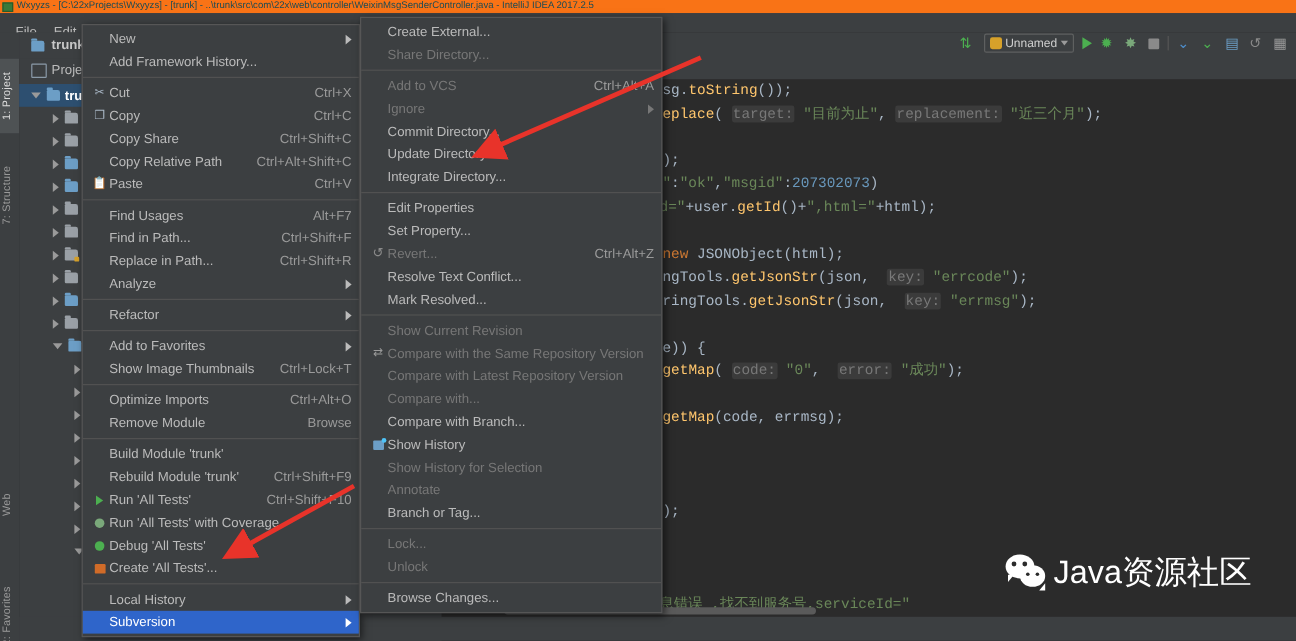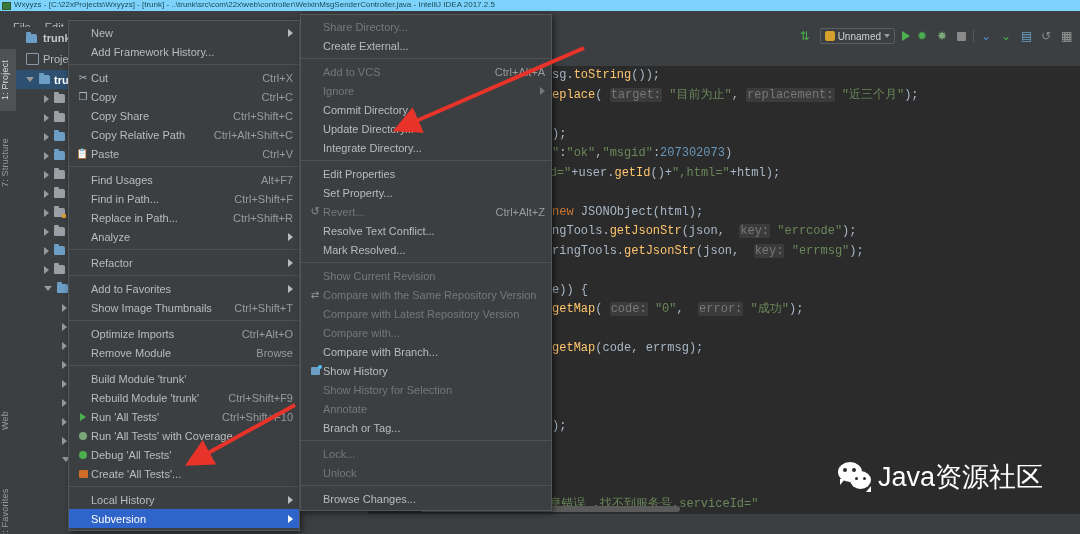--- a/index.html
+++ b/index.html
@@ -1,21 +1,21 @@
 <!DOCTYPE html>
 <html><head>
 <meta charset="utf-8">
 <style>
   html,body{margin:0;padding:0;background:#3c3f41;}
   body{width:1080px;height:534px;overflow:hidden;position:relative;
        font-family:"Liberation Sans","DejaVu Sans",sans-serif;font-size:11px;color:#bbbbbb;}
   .abs{position:absolute;}
 
   
-  #titlebar{left:0;top:0;width:1080px;height:11px;background:#7dd3fc;
+  #titlebar{left:0;top:0;width:1080px;height:11px;background:#f97316;
             display:flex;align-items:center;overflow:hidden;}
   #titlebar .tb-icon{width:9px;height:8px;margin:0 3px 0 2px;background:#3a7a3a;flex:0 0 auto;
             border:1px solid #2a5a2a;box-sizing:border-box;}
   #titlebar .tb-text{font-size:8px;color:#1b4b55;white-space:nowrap;line-height:9px;
             transform:translateY(-1px);letter-spacing:0px;}
 
   
   #menubar{left:0;top:11px;width:1080px;height:16px;background:#3c3f41;
            display:flex;align-items:center;padding-left:6px;box-sizing:border-box;}
   #menubar .mi{padding:0 7px;font-size:11px;color:#bbbbbb;line-height:16px;white-space:nowrap;margin-top:15px;}
@@ -389,21 +389,21 @@
     </div>
     <div class="msep"></div>
     <div class="mrow">
       <span class="ic"></span>
       <span class="lbl">Add to Favorites</span>
       <span class="arrow"></span>
     </div>
     <div class="mrow">
       <span class="ic"></span>
       <span class="lbl">Show Image Thumbnails</span>
-      <span class="acc">Ctrl+Shift+T</span>
+      <span class="acc">Ctrl+Lock+T</span>
     </div>
     <div class="msep"></div>
     <div class="mrow">
       <span class="ic"></span>
       <span class="lbl">Optimize Imports</span>
       <span class="acc">Ctrl+Alt+O</span>
     </div>
     <div class="mrow">
       <span class="ic"></span>
       <span class="lbl">Remove Module</span>
@@ -451,27 +451,27 @@
       <span class="arrow"></span>
     </div>
     <div class="mrow hi">
       <span class="ic"></span>
       <span class="lbl">Subversion</span>
       <span class="arrow"></span>
     </div>
   </div>
 
 <div id="ctx2" class="abs">
+    <div class="mrow">
+      <span class="ic"></span>
+      <span class="lbl">Create External...</span>
+    </div>
     <div class="mrow dis">
       <span class="ic"></span>
       <span class="lbl">Share Directory...</span>
-    </div>
-    <div class="mrow">
-      <span class="ic"></span>
-      <span class="lbl">Create External...</span>
     </div>
     <div class="msep"></div>
     <div class="mrow dis">
       <span class="ic"></span>
       <span class="lbl">Add to VCS</span>
       <span class="acc">Ctrl+Alt+A</span>
     </div>
     <div class="mrow dis">
       <span class="ic"></span>
       <span class="lbl">Ignore</span>

